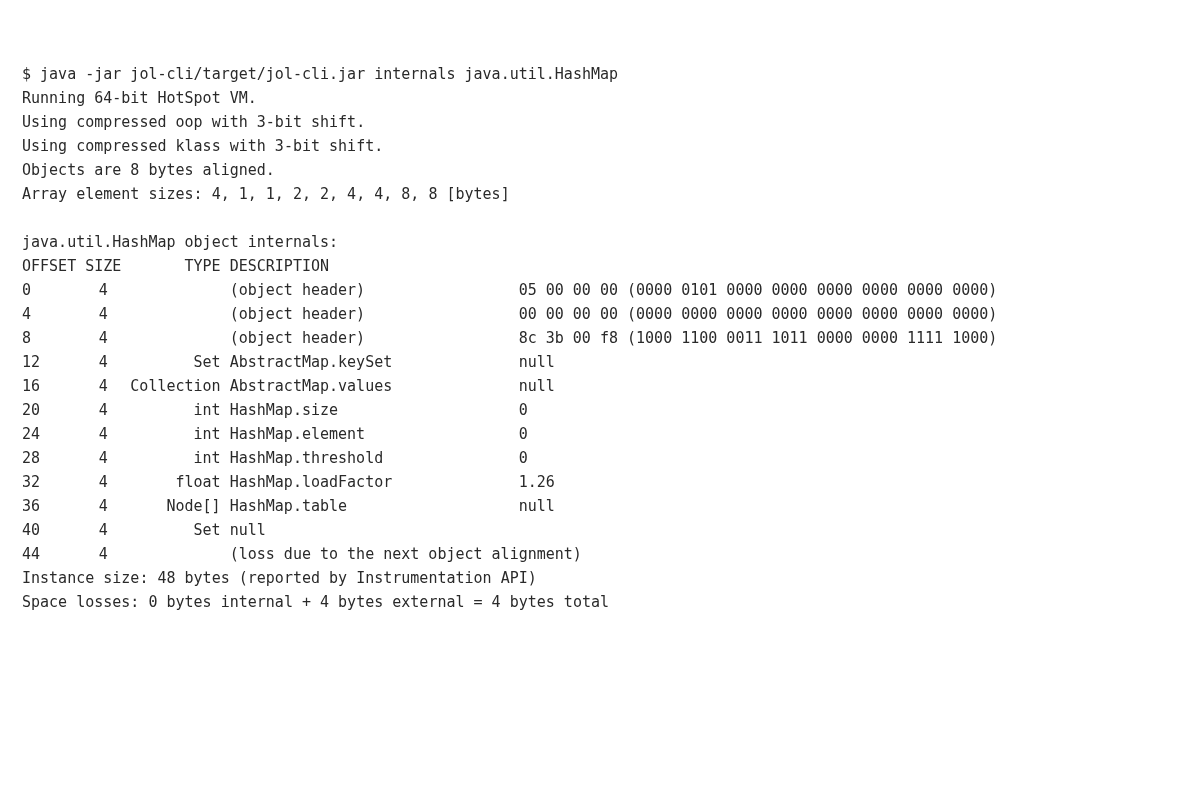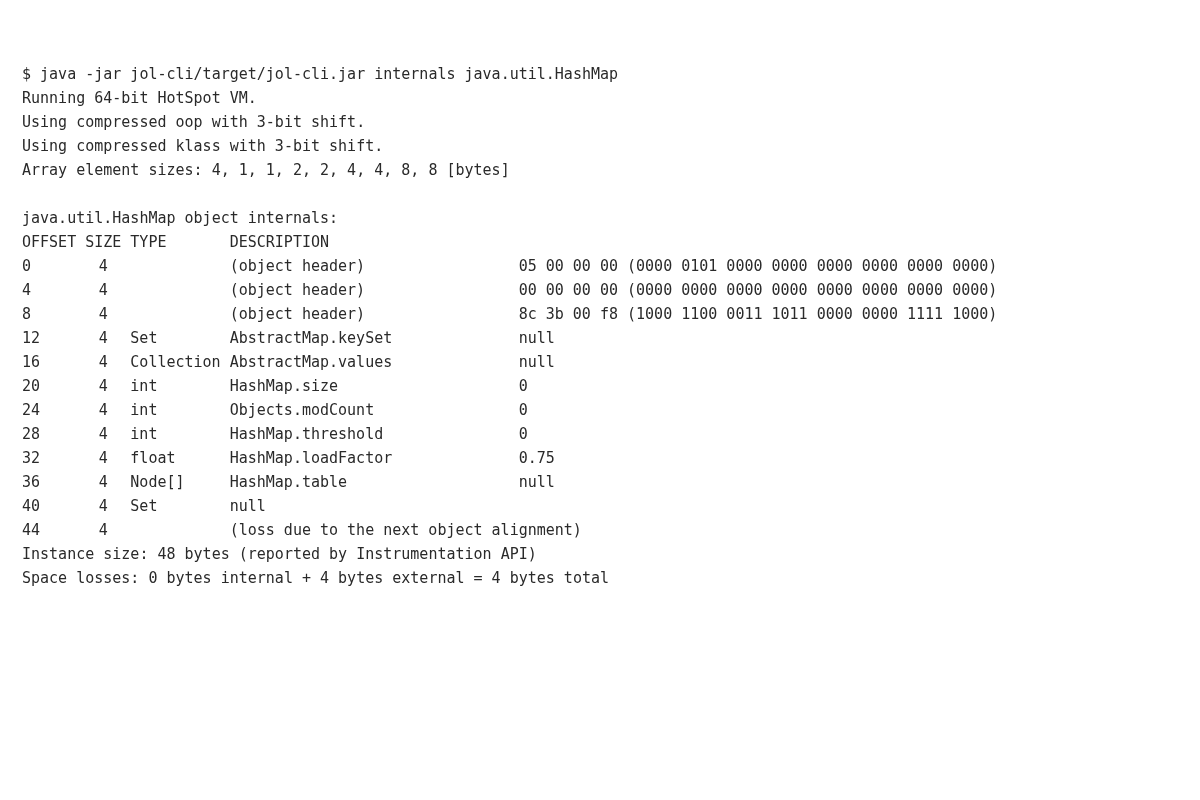--- a/index.html
+++ b/index.html
@@ -33,20 +33,21 @@
       width: 7ch;
       padding-right: 2ch;
     }
     .col-size {
       width: 5ch;
       text-align: center;
       padding-right: 1ch;
     }
     .col-type {
       width: 11ch;
+      text-align: right;
       padding-right: 1ch;
     }
     .col-desc {
       width: 32ch;
       padding-right: 1ch;
     }
     .col-value {
       flex: 1;
     }
     .hdr {
@@ -59,20 +60,21 @@
 <div class="terminal">
 
   <span class="line">
     <span>$ </span><span>java -jar jol-cli/target/jol-cli.jar internals java.util.HashMap</span>
   </span>
 
   <div id="preamble-lines">
       <span class="line">Running 64-bit HotSpot VM.</span>
       <span class="line">Using compressed oop with 3-bit shift.</span>
       <span class="line">Using compressed klass with 3-bit shift.</span>
+      <span class="line">Objects are 8 bytes aligned.</span>
       <span class="line">Array element sizes: 4, 1, 1, 2, 2, 4, 4, 8, 8 [bytes]</span>
     </div>
 
   <div class="blank"></div>
 
   <span class="line">java.util.HashMap object internals:</span>
 
   <div class="row hdr">
     <span class="col-offset">OFFSET</span>
     <span class="col-size">SIZE</span>
@@ -120,36 +122,36 @@
         <span class="col-offset">20</span>
         <span class="col-size">4</span>
         <span class="col-type">int</span>
         <span class="col-desc">HashMap.size</span>
         <span class="col-value">0</span>
       </div>
       <div class="row">
         <span class="col-offset">24</span>
         <span class="col-size">4</span>
         <span class="col-type">int</span>
-        <span class="col-desc">Objects.modCount</span>
+        <span class="col-desc">HashMap.element</span>
         <span class="col-value">0</span>
       </div>
       <div class="row">
         <span class="col-offset">28</span>
         <span class="col-size">4</span>
         <span class="col-type">int</span>
         <span class="col-desc">HashMap.threshold</span>
         <span class="col-value">0</span>
       </div>
       <div class="row">
         <span class="col-offset">32</span>
         <span class="col-size">4</span>
         <span class="col-type">float</span>
         <span class="col-desc">HashMap.loadFactor</span>
-        <span class="col-value">0.75</span>
+        <span class="col-value">1.26</span>
       </div>
       <div class="row">
         <span class="col-offset">36</span>
         <span class="col-size">4</span>
         <span class="col-type">Node[]</span>
         <span class="col-desc">HashMap.table</span>
         <span class="col-value">null</span>
       </div>
       <div class="row">
         <span class="col-offset">40</span>

